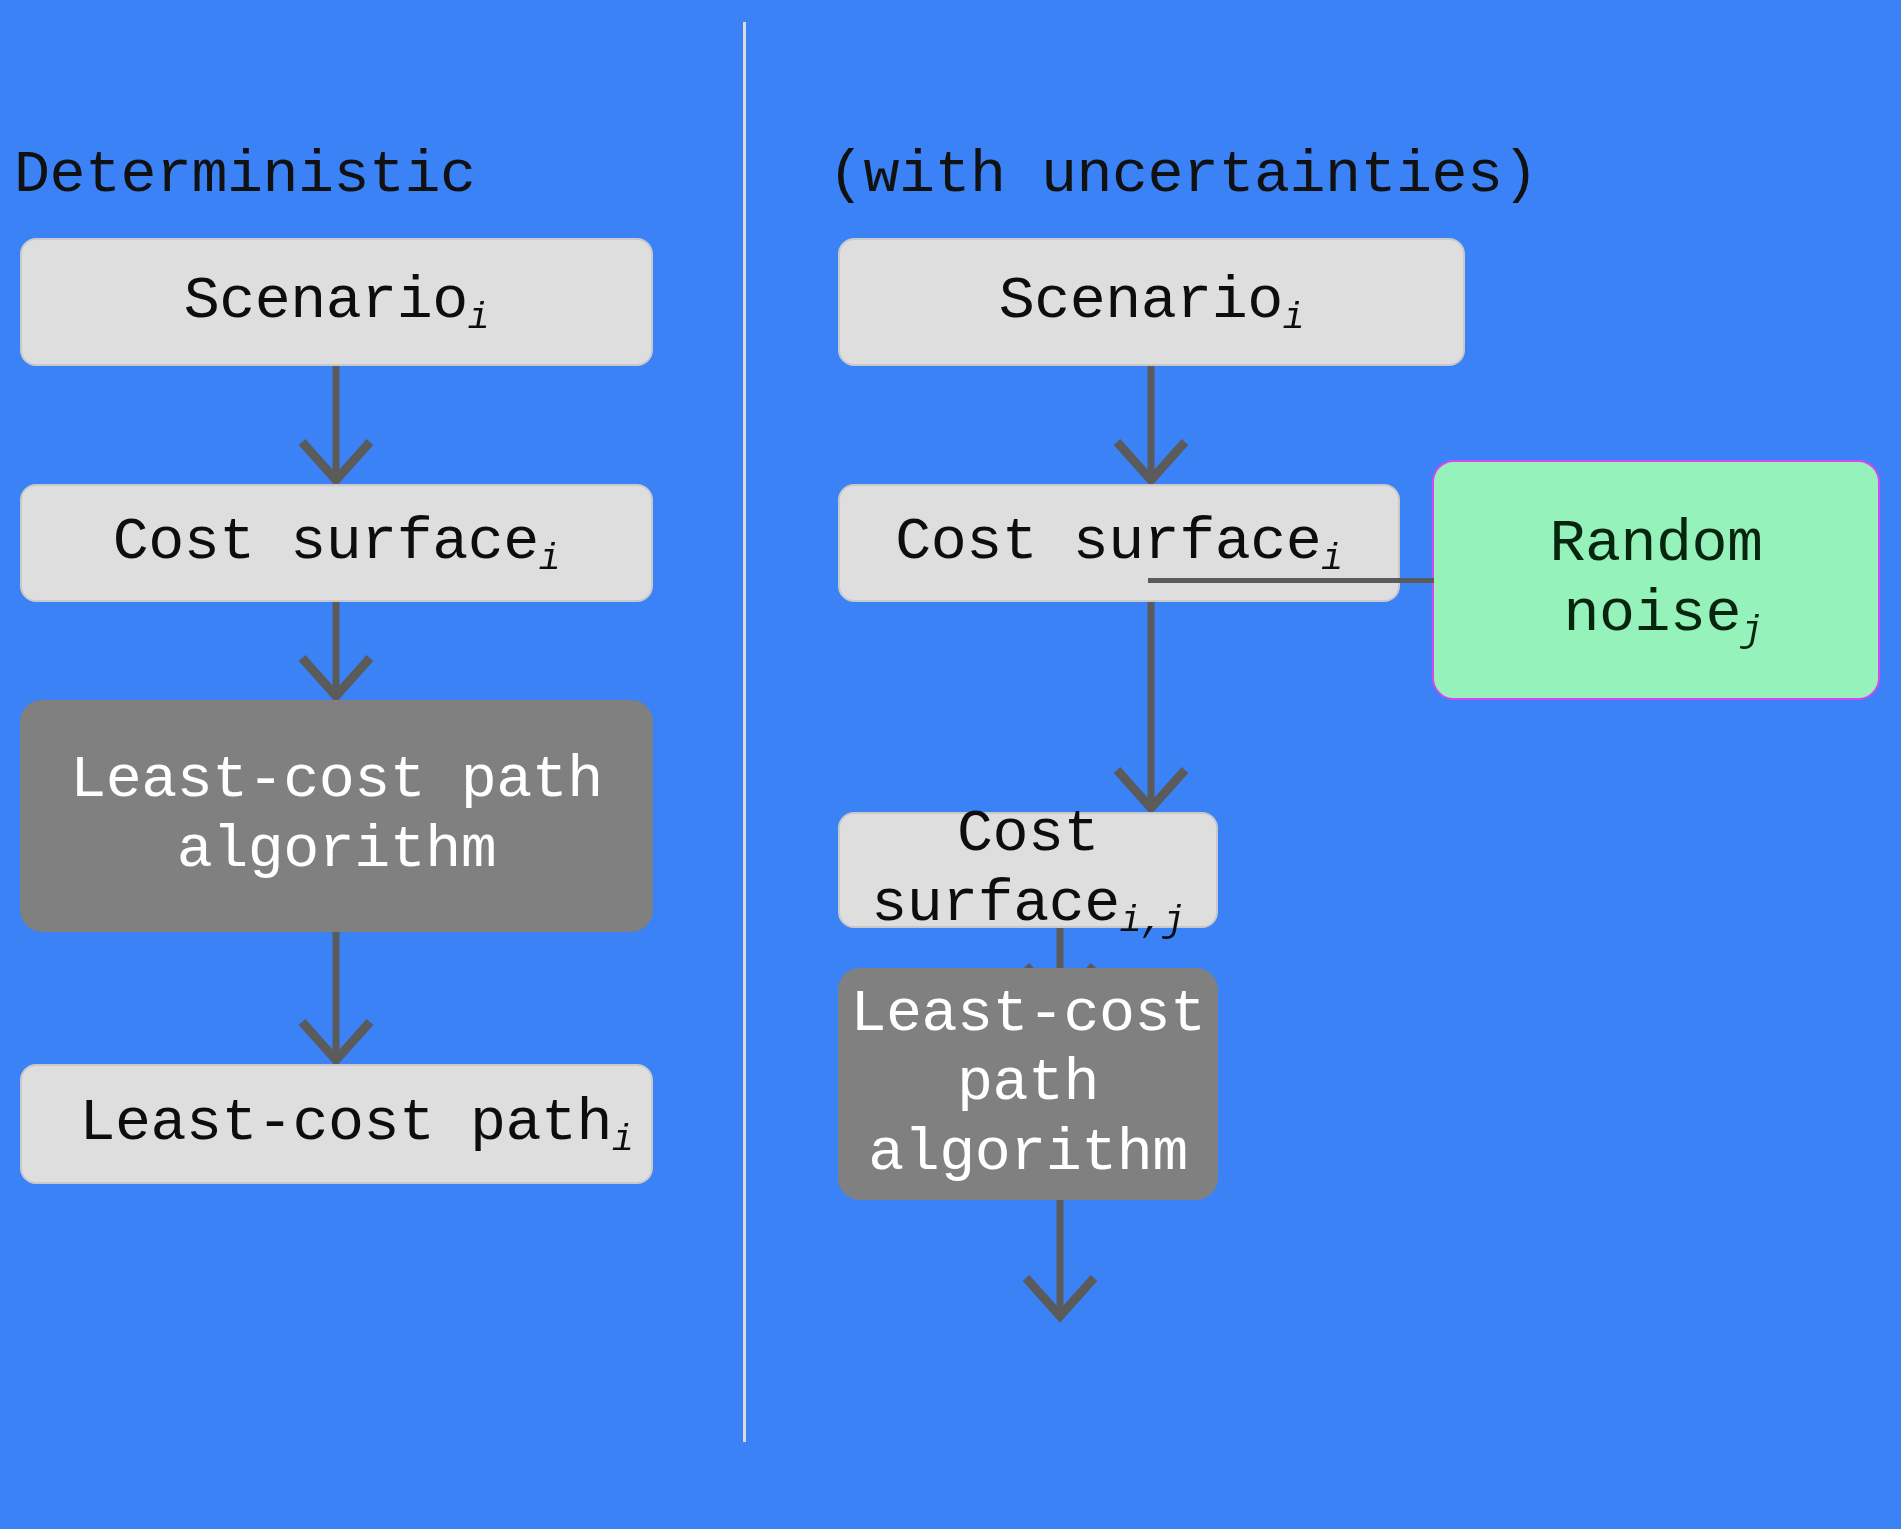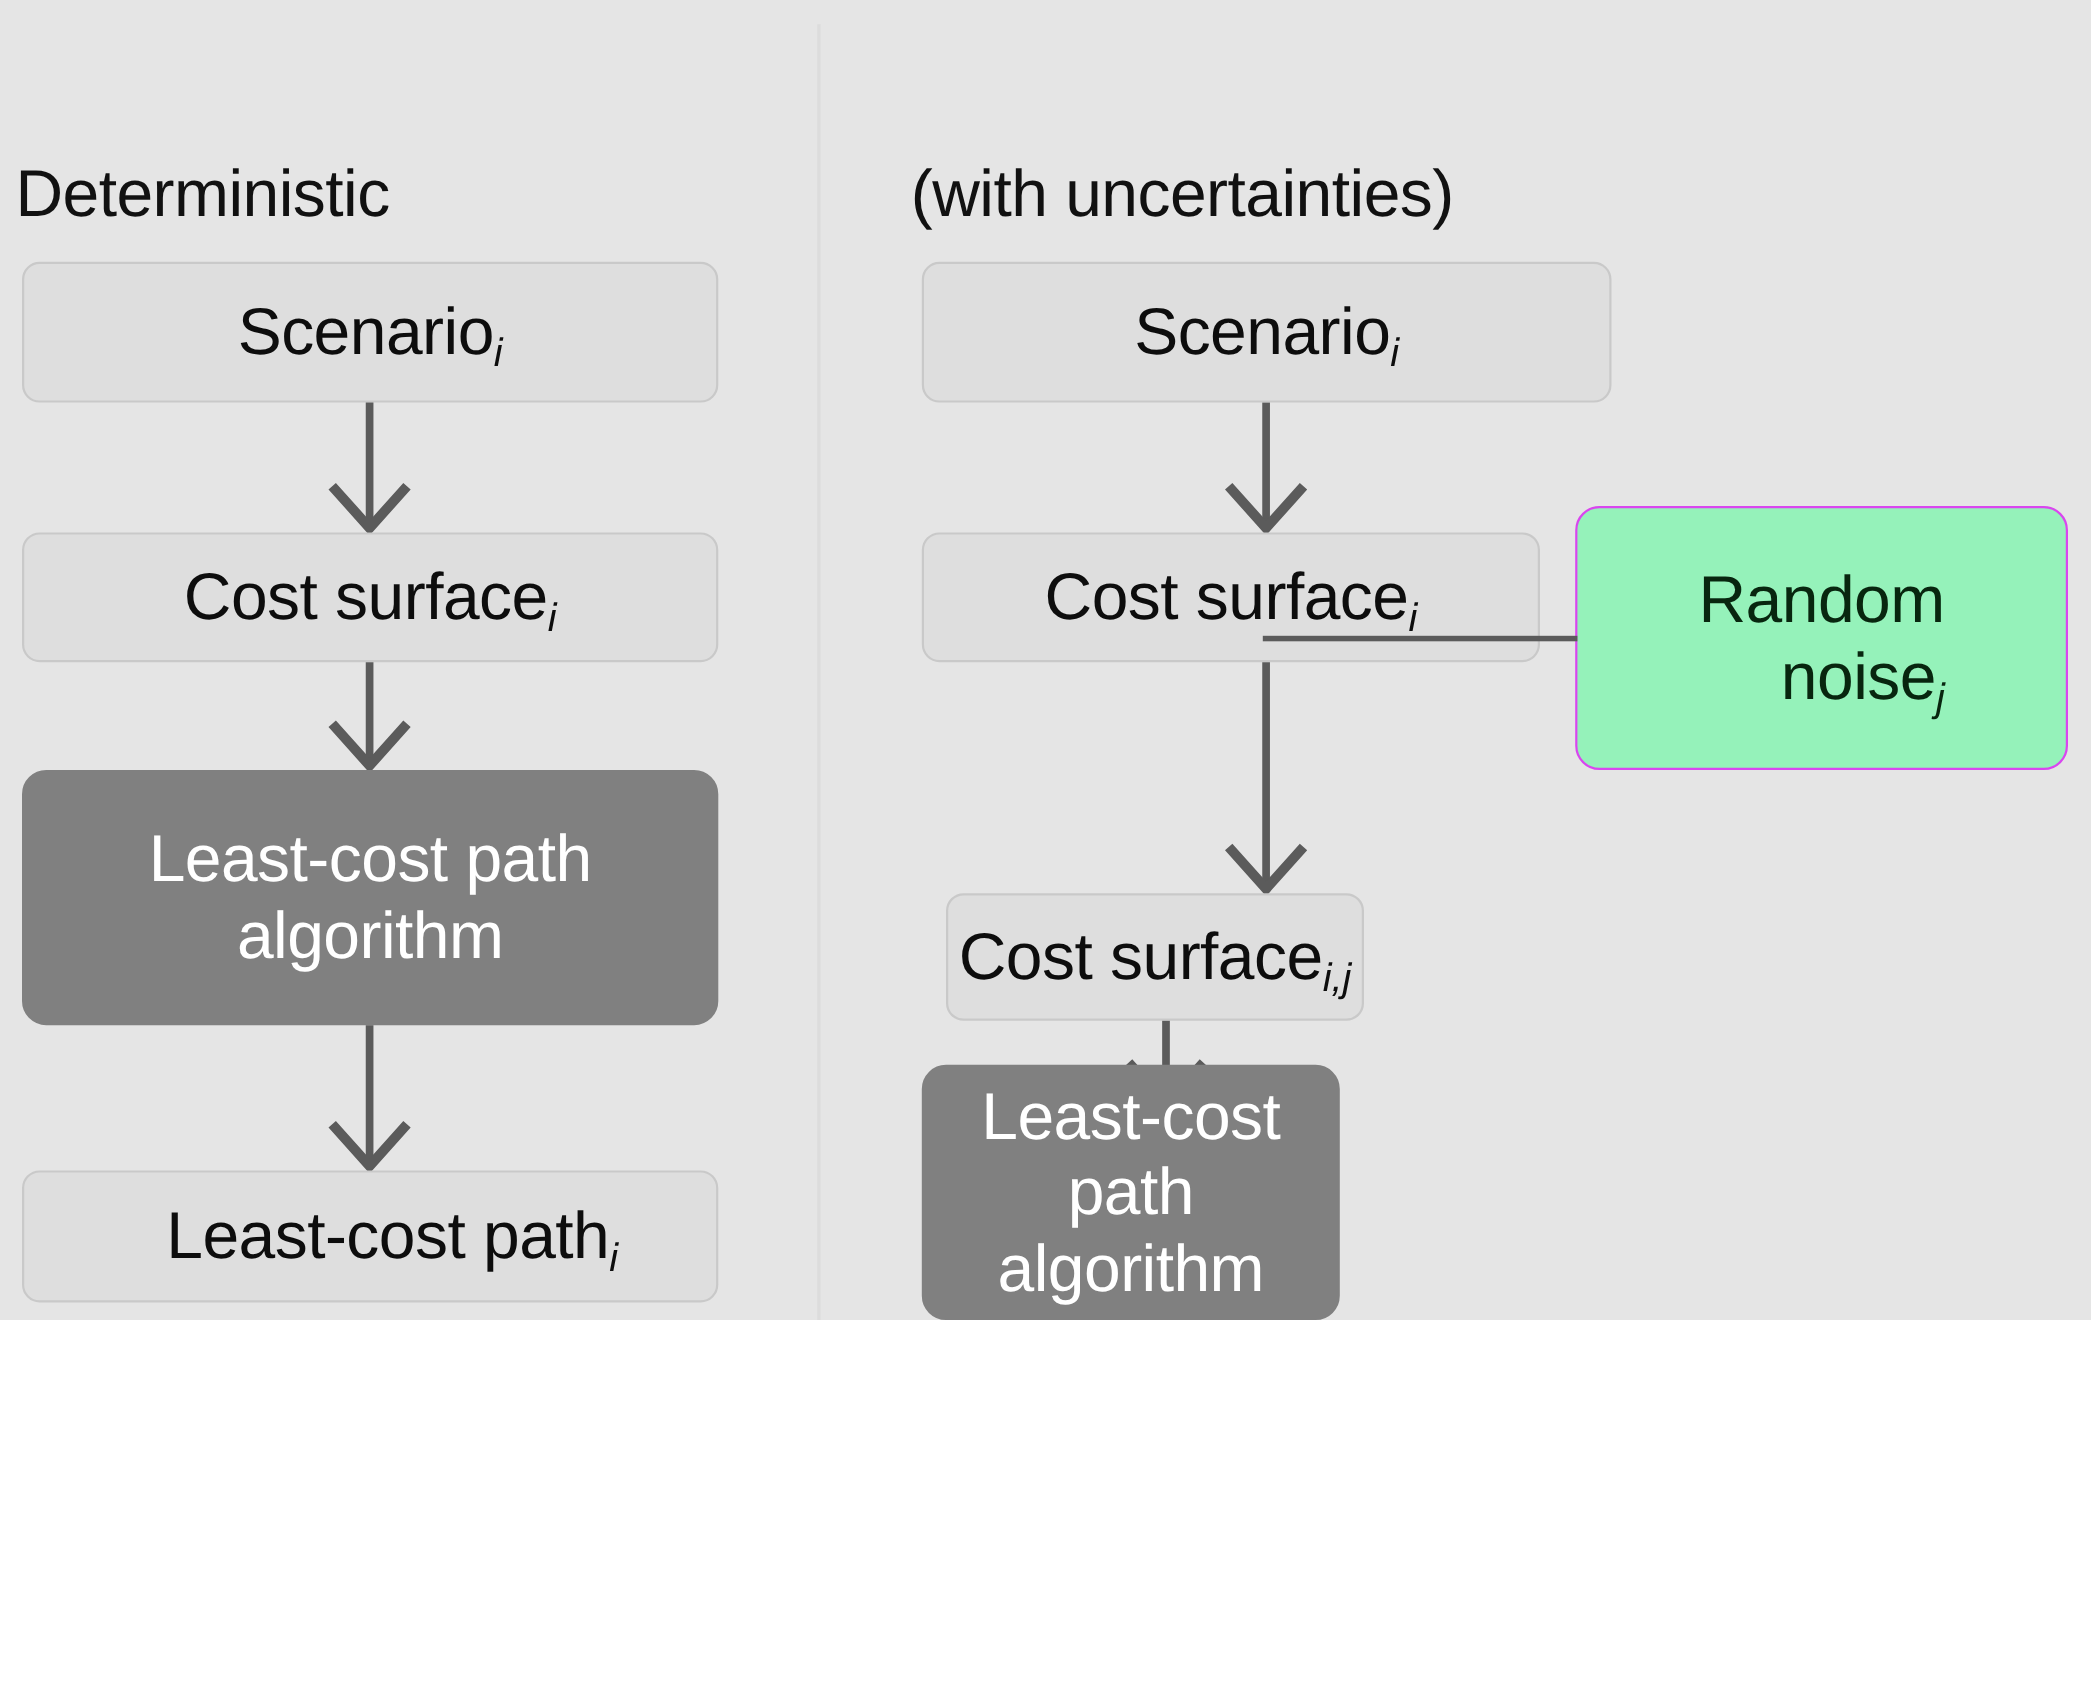--- a/index.html
+++ b/index.html
@@ -3,23 +3,23 @@
 <meta charset="utf-8">
 <style>
   html, body {
     margin: 0;
     padding: 0;
     background: #ffffff;
   }
   #page {
     position: relative;
     width: 1901px;
-    height: 1200px;
-    background: #e5e5e5;
-    font-family: Liberation Sans, sans-serif;
+    height: 1529px;
+    background: #3b82f6;
+    font-family: Liberation Mono, monospace;
     overflow: hidden;
   }
 
   
   .col-heading {
     position: absolute;
     font-size: 60px;
     line-height: 1.12;
     color: #111111;
     font-weight: 400;
@@ -158,21 +158,21 @@
     </span>
   </div>
 
   <div class="hline" style="left:1148px; top:578px; width:286px;"></div>
 
   <svg class="arrow" style="left:1091px; top:602px; width:120px; height:210px;" viewBox="0 0 120 210">
     <path d="M 60 0 L 60 204" stroke="#5b5b5b" stroke-width="7" fill="none"></path>
     <path d="M 26 168 L 60 206 L 94 168" stroke="#5b5b5b" stroke-width="9" fill="none" stroke-linecap="butt"></path>
   </svg>
 
-  <div class="node light" style="left:838px; top:812px; width:380px; height:116px;margin-left:22px;">
+  <div class="node light" style="left:838px; top:812px; width:380px; height:116px;">
     <span class="label"><span>Cost surface</span><sub>i,j</sub></span>
   </div>
 
   <svg class="arrow" style="left:1000px; top:928px; width:120px; height:80px;" viewBox="0 0 120 80">
     <path d="M 60 0 L 60 74" stroke="#5b5b5b" stroke-width="7" fill="none"></path>
     <path d="M 26 38 L 60 76 L 94 38" stroke="#5b5b5b" stroke-width="9" fill="none" stroke-linecap="butt"></path>
   </svg>
 
   <div class="node dark" style="left:838px; top:968px; width:380px; height:232px; border-radius:22px;">
     <span class="label">

